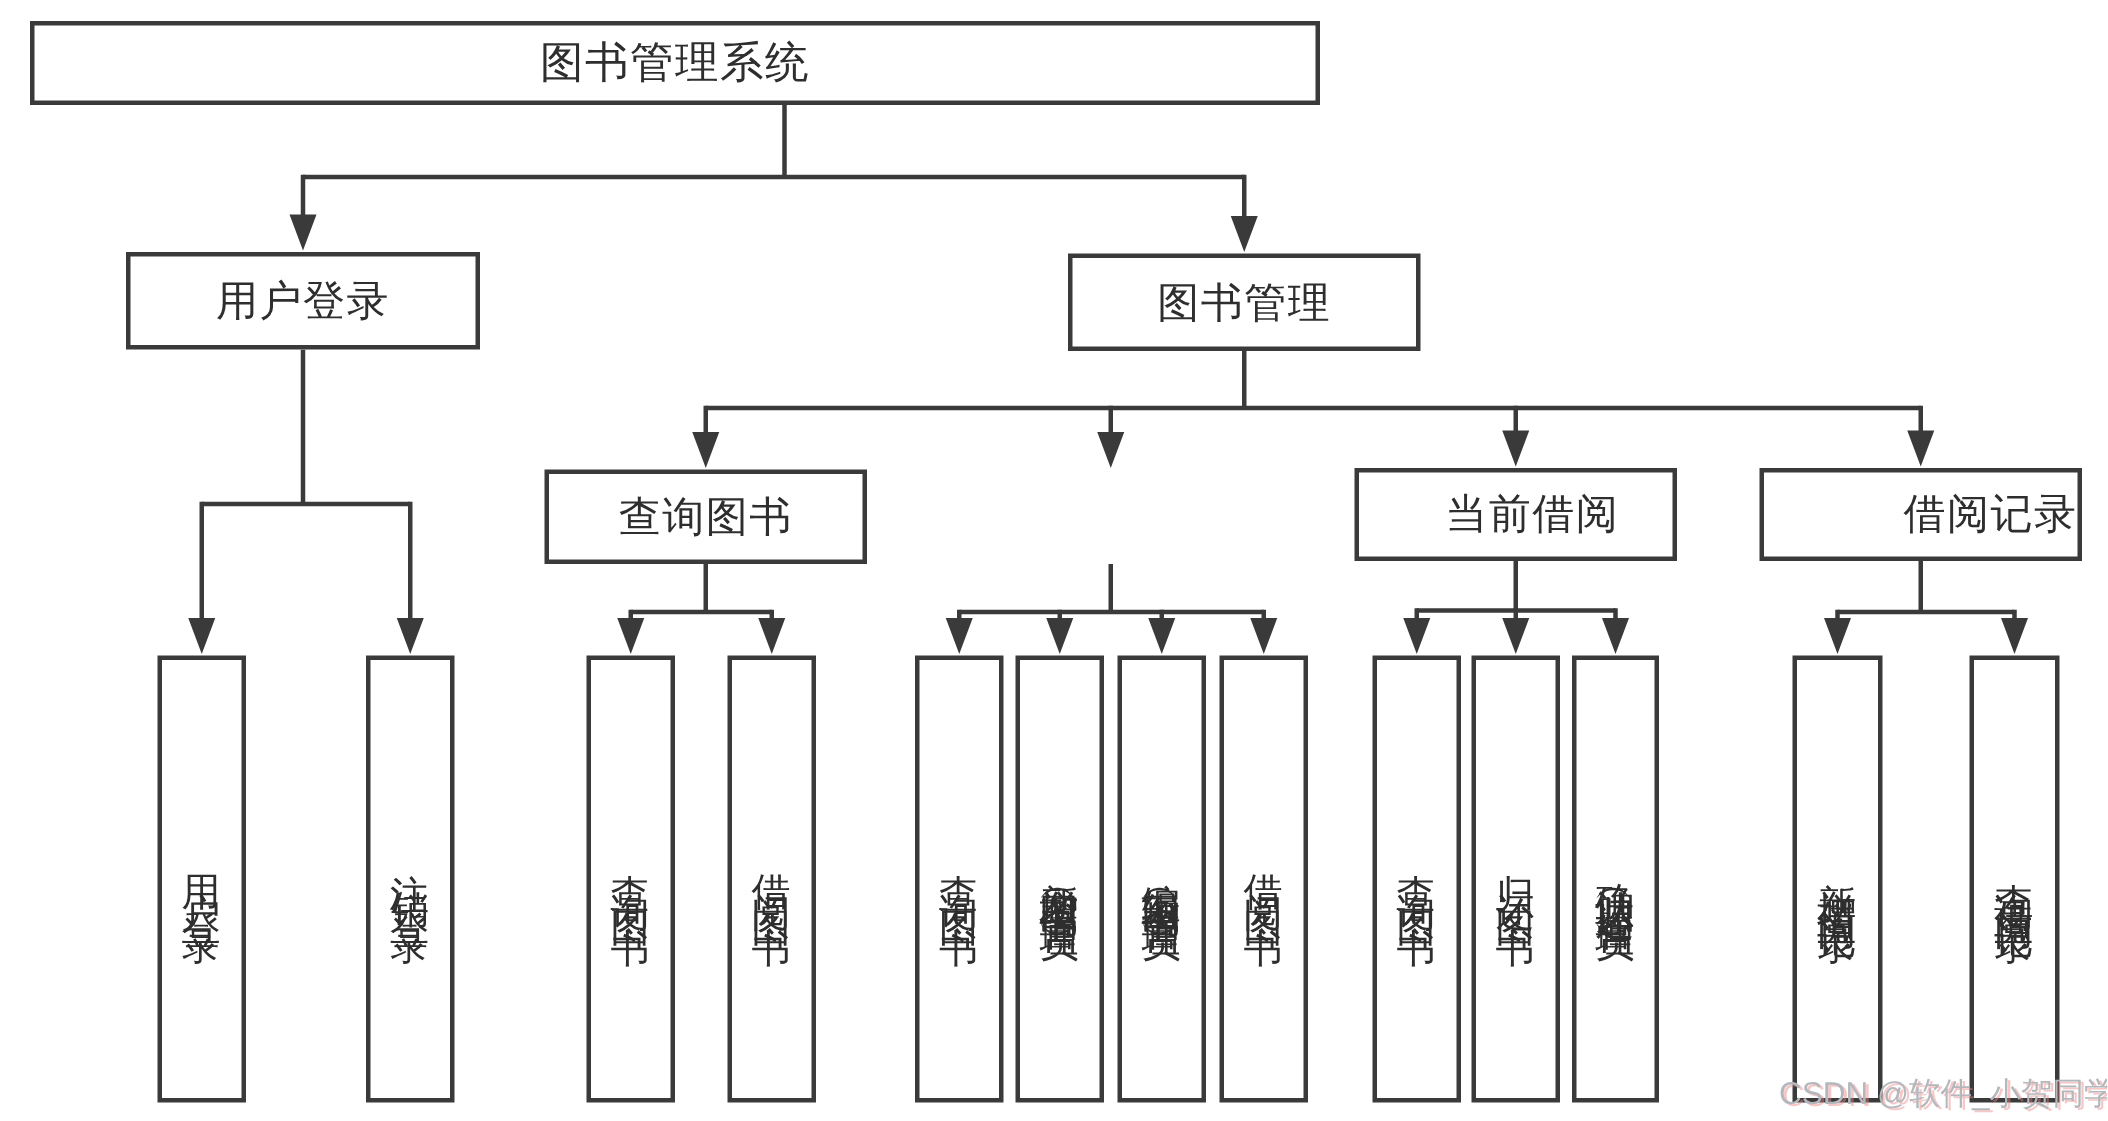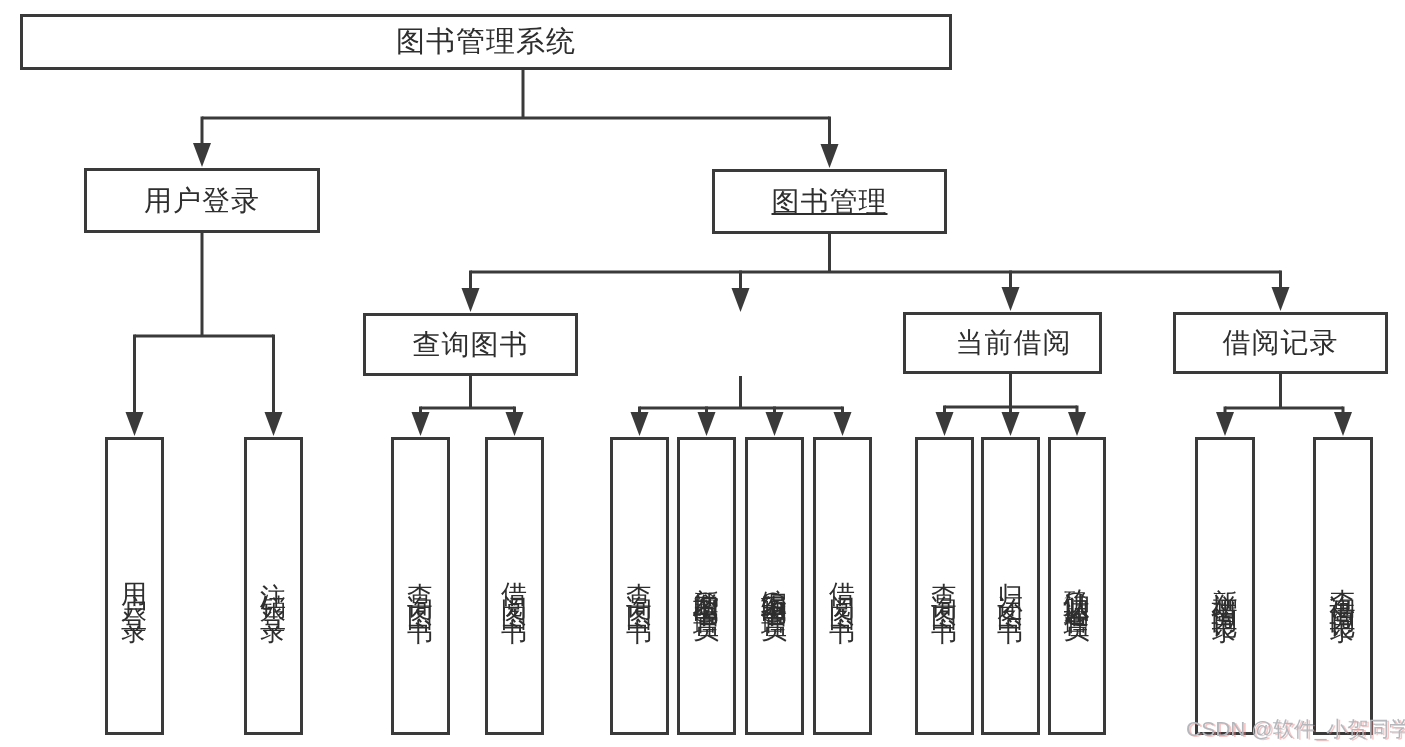--- a/index.html
+++ b/index.html
@@ -14,28 +14,28 @@
   .node{
     position:absolute;
     box-sizing:border-box;
     border:3px solid #3a3a3a;
     background:#ffffff;
     display:flex;align-items:center;justify-content:center;
     color:#2e2e2e;
     z-index:2;
   }
   .hlabel{font-size:28px;letter-spacing:1px;white-space:nowrap;}
-  #b-root{left:20px;top:14px;width:932px;height:56px;}
+  #b-root{left:20px;top:14px;width:860px;height:56px;}
   #b-root .hlabel{font-size:29px;}
   #b-login{left:84px;top:168px;width:236px;height:65px;}
-  #b-mgmt{left:712px;top:169px;width:235px;height:65px;text-decoration:underline;}
+  #b-mgmt{left:712px;top:169px;width:235px;height:65px;}
   #b-newbook{left:363px;top:313px;width:215px;height:63px;}
   #b-bookborrow{left:633px;top:313px;width:215px;height:63px;}
-  #b-current{left:903px;top:312px;width:199px;height:62px;padding-left:22px;}
-  #b-record{left:1173px;top:312px;width:215px;height:62px;}
+  #b-current{left:903px;top:312px;width:215px;height:62px;padding-left:22px;}
+  #b-record{left:1173px;top:312px;width:215px;height:62px;justify-content:flex-end;}
   .leaf{
     position:absolute;top:437px;height:298px;width:59px;
     box-sizing:border-box;border:3px solid #3a3a3a;background:#fff;
     display:flex;align-items:center;justify-content:center;
     color:#2e2e2e;z-index:2;
   }
   .leaf .vlabel{
     writing-mode:vertical-rl;
     text-orientation:mixed;
     font-size:26px;

